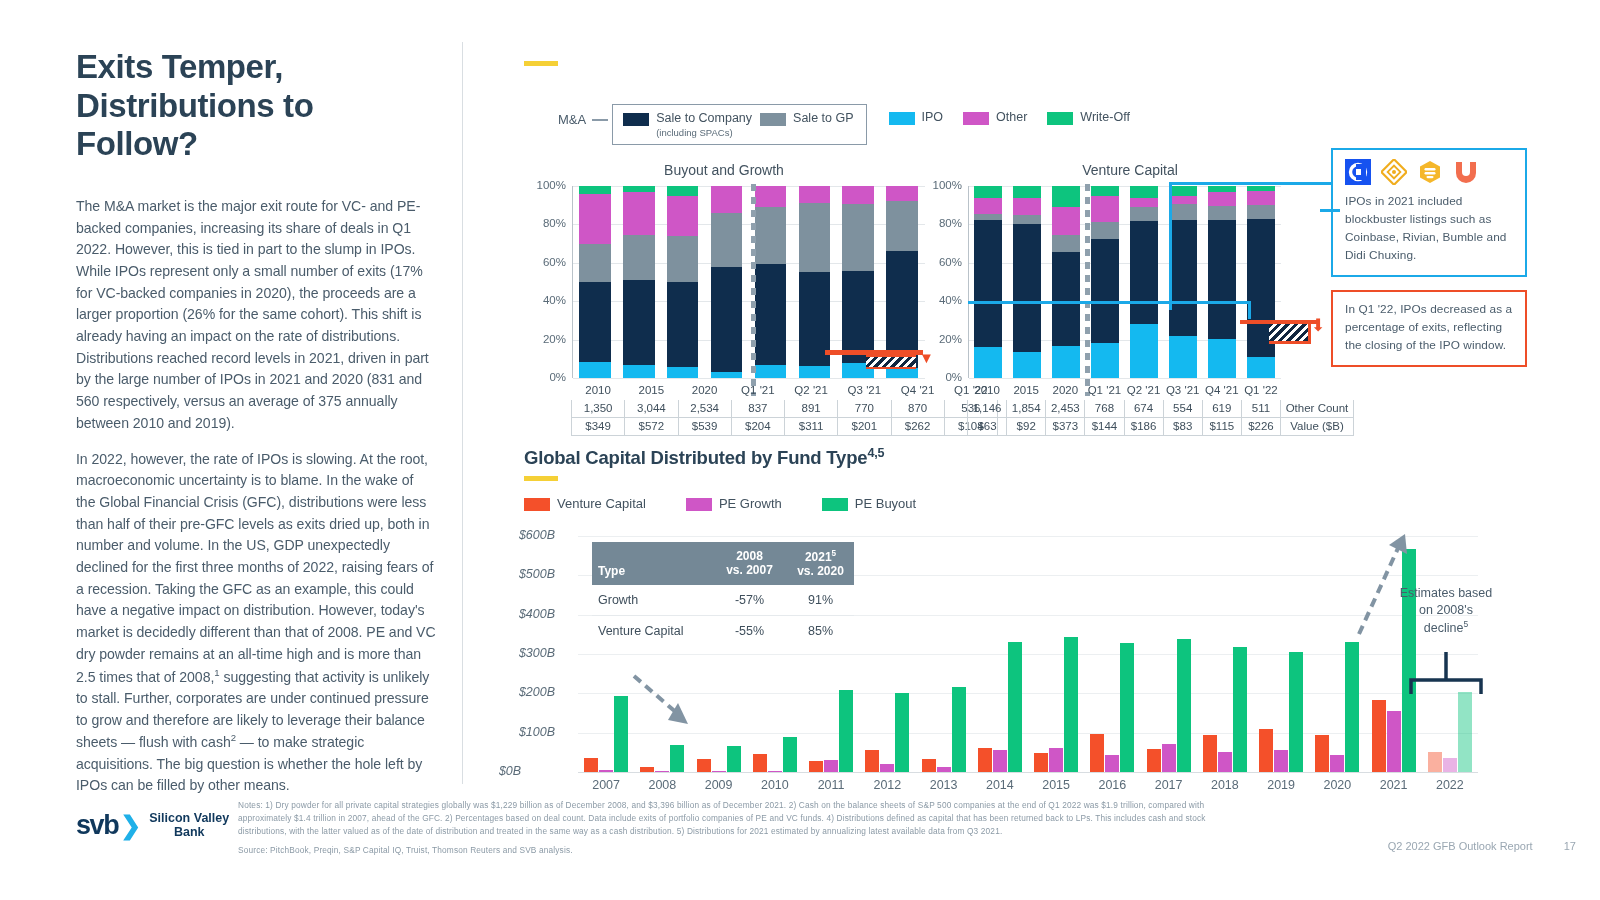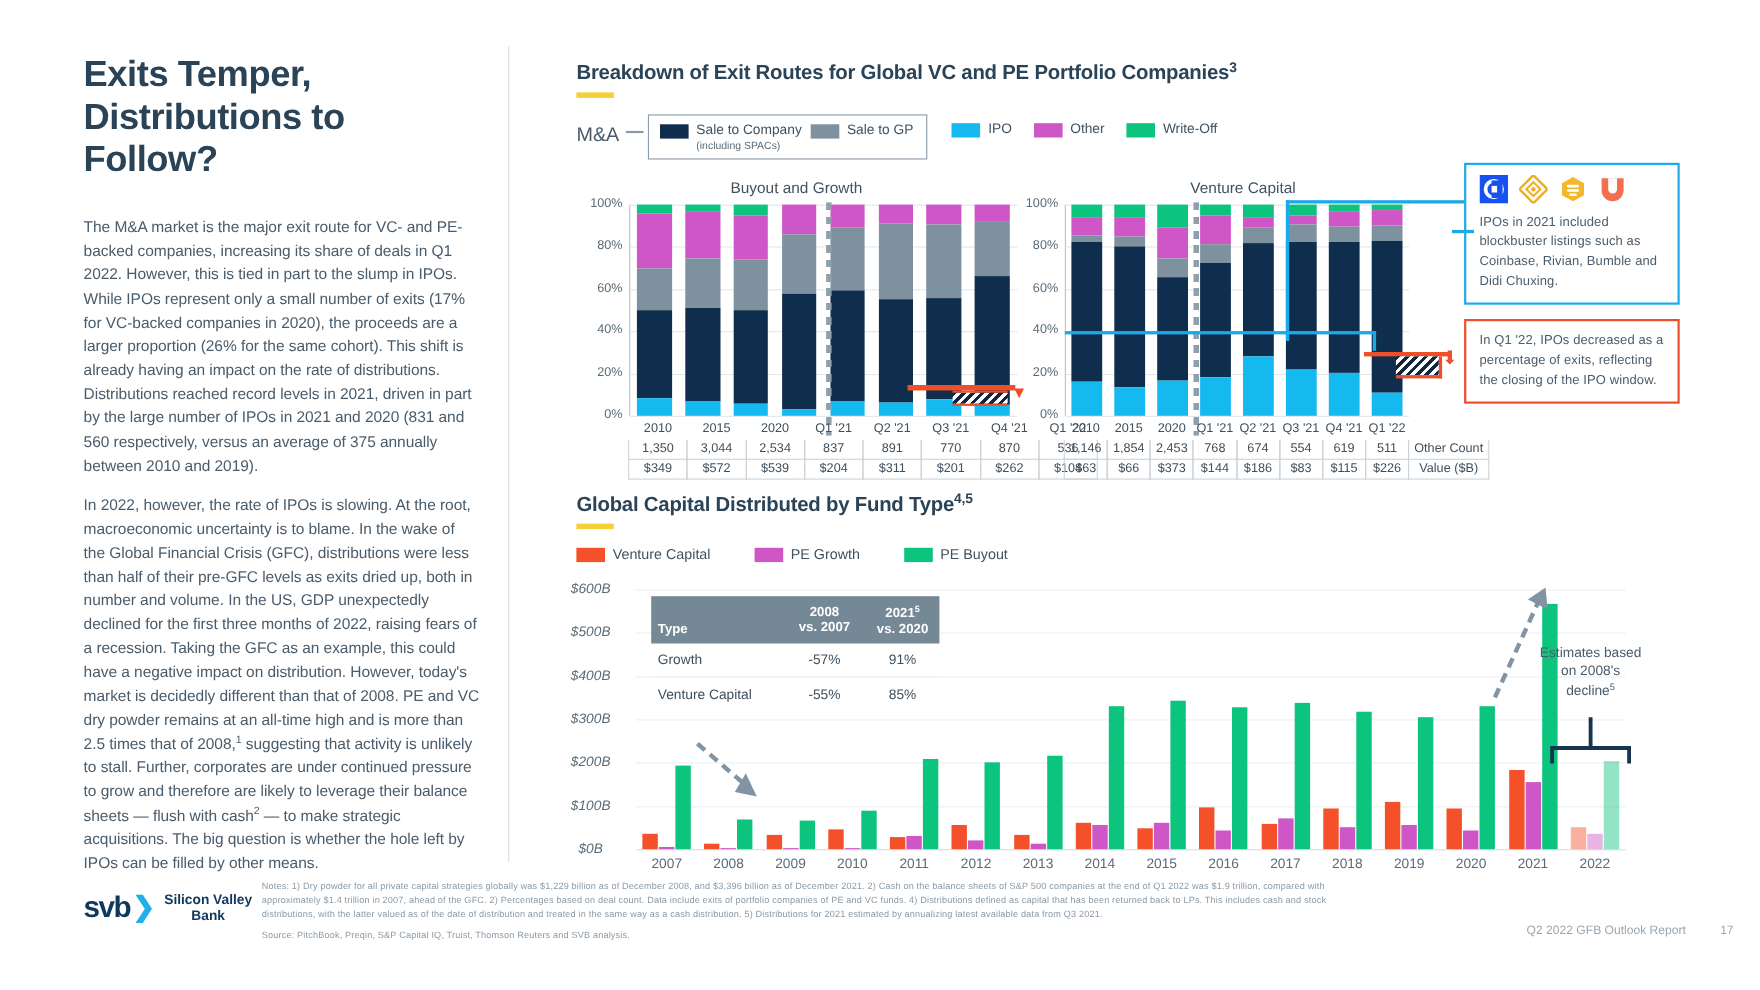--- a/index.html
+++ b/index.html
@@ -39,21 +39,21 @@
   .logo-svb { font-size: 27px; font-weight: 700; color: #10385c; letter-spacing: -1.4px; line-height: 1; }
   .logo-chev { color: #1fb0e8; font-size: 25px; font-weight: 700; line-height: 1; margin-left:-3px;}
   .logo-txt { font-size: 12.5px; font-weight: 700; color: #10385c; line-height: 1.05; margin-left: 3px; text-align: center; }
 
   
   .sec-title { font-size: 18.5px; font-weight: 700; color: #2b4356; letter-spacing: -0.2px; }
   .sec-rule { width: 34px; height: 5px; background: #f5d036; margin-top: 7px; }
 
   
   .legend-top { position: absolute; left: 524px; top: 104px; display: flex; align-items: flex-start; }
-  .ma-tag { font-size: 18px; color: #4a5c6b; margin-right: 6px; padding-top: 8px;}
+  .ma-tag { font-size: 13px; color: #4a5c6b; margin-right: 6px; padding-top: 8px; margin-left: 34px;}
   .ma-dash { width: 16px; height: 2px; background: #8a9aa8; margin-right: 4px; margin-top: 15px; }
   .ma-box {
     border: 1px solid #8a9aa8; padding: 6px 12px 5px 10px; display: flex; gap: 8px; align-items: flex-start;
   }
   .lg-item { display: flex; align-items: flex-start; gap: 7px; }
   .lg-sw { width: 26px; height: 13px; flex: 0 0 26px; margin-top: 2px; }
   .lg-lab { font-size: 12.5px; color: #42525f; line-height: 1.25; }
   .lg-sub { font-size: 9.5px; color: #5a6b78; display: block; }
   .legend-rest { display: flex; gap: 20px; margin-left: 22px; padding-top: 6px; }
 
@@ -144,21 +144,20 @@
   <div class="logo">
     <span class="logo-svb">svb</span>
     <span class="logo-chev">❯</span>
     <span class="logo-txt">
       <span>Silicon Valley</span><br>
       <span>Bank</span>
     </span>
   </div>
 
   <div style="position:absolute;left:524px;top:54px;">
-    <div class="sec-title"><span>Breakdown of Exit Routes for Global VC and PE Portfolio Companies</span><sup>3</sup></div>
     <div class="sec-rule"></div>
   </div>
 
   <div class="legend-top">
     <span class="ma-tag">M&amp;A</span>
     <span class="ma-dash"></span>
     <div class="ma-box">
       <div class="lg-item">
         <span class="lg-sw" style="background:#0f2d4d"></span>
         <span class="lg-lab">
@@ -446,21 +445,21 @@
         <div class="tcell">2,453</div>
         <div class="tcell">768</div>
         <div class="tcell">674</div>
         <div class="tcell">554</div>
         <div class="tcell">619</div>
         <div class="tcell">511</div>
         <div class="tside">Other Count</div>
       </div>
     <div class="trow" id="c2-values">
         <div class="tcell">$63</div>
-        <div class="tcell">$66</div>
+        <div class="tcell">$92</div>
         <div class="tcell">$373</div>
         <div class="tcell">$144</div>
         <div class="tcell">$186</div>
         <div class="tcell">$83</div>
         <div class="tcell">$115</div>
         <div class="tcell">$226</div>
         <div class="tside">Value ($B)</div>
       </div>
   </div>
 
@@ -523,21 +522,21 @@
     </div>
   </div>
 
   <div id="b-ylabs">
       <div class="bylab" style="top: 528px; left: 502px; right: auto;">$600B</div>
       <div class="bylab" style="top: 567.333px; left: 502px; right: auto;">$500B</div>
       <div class="bylab" style="top: 606.667px; left: 502px; right: auto;">$400B</div>
       <div class="bylab" style="top: 646px; left: 502px; right: auto;">$300B</div>
       <div class="bylab" style="top: 685.333px; left: 502px; right: auto;">$200B</div>
       <div class="bylab" style="top: 724.667px; left: 502px; right: auto;">$100B</div>
-      <div class="bylab" style="top: 764px; left: 502px; right: auto;">$0B</div>
+      <div class="bylab" style="top: 764px; left: 475px; right: auto;">$0B</div>
     </div>
   <div class="bot-plot">
     <div id="b-grid">
         <div class="bgrid" style="top: 0px; background: rgb(236, 239, 241);"></div>
         <div class="bgrid" style="top: 39.3333px; background: rgb(236, 239, 241);"></div>
         <div class="bgrid" style="top: 78.6667px; background: rgb(236, 239, 241);"></div>
         <div class="bgrid" style="top: 118px; background: rgb(236, 239, 241);"></div>
         <div class="bgrid" style="top: 157.333px; background: rgb(236, 239, 241);"></div>
         <div class="bgrid" style="top: 196.667px; background: rgb(236, 239, 241);"></div>
         <div class="bgrid" style="top: 236px; background: rgb(216, 221, 225);"></div>

